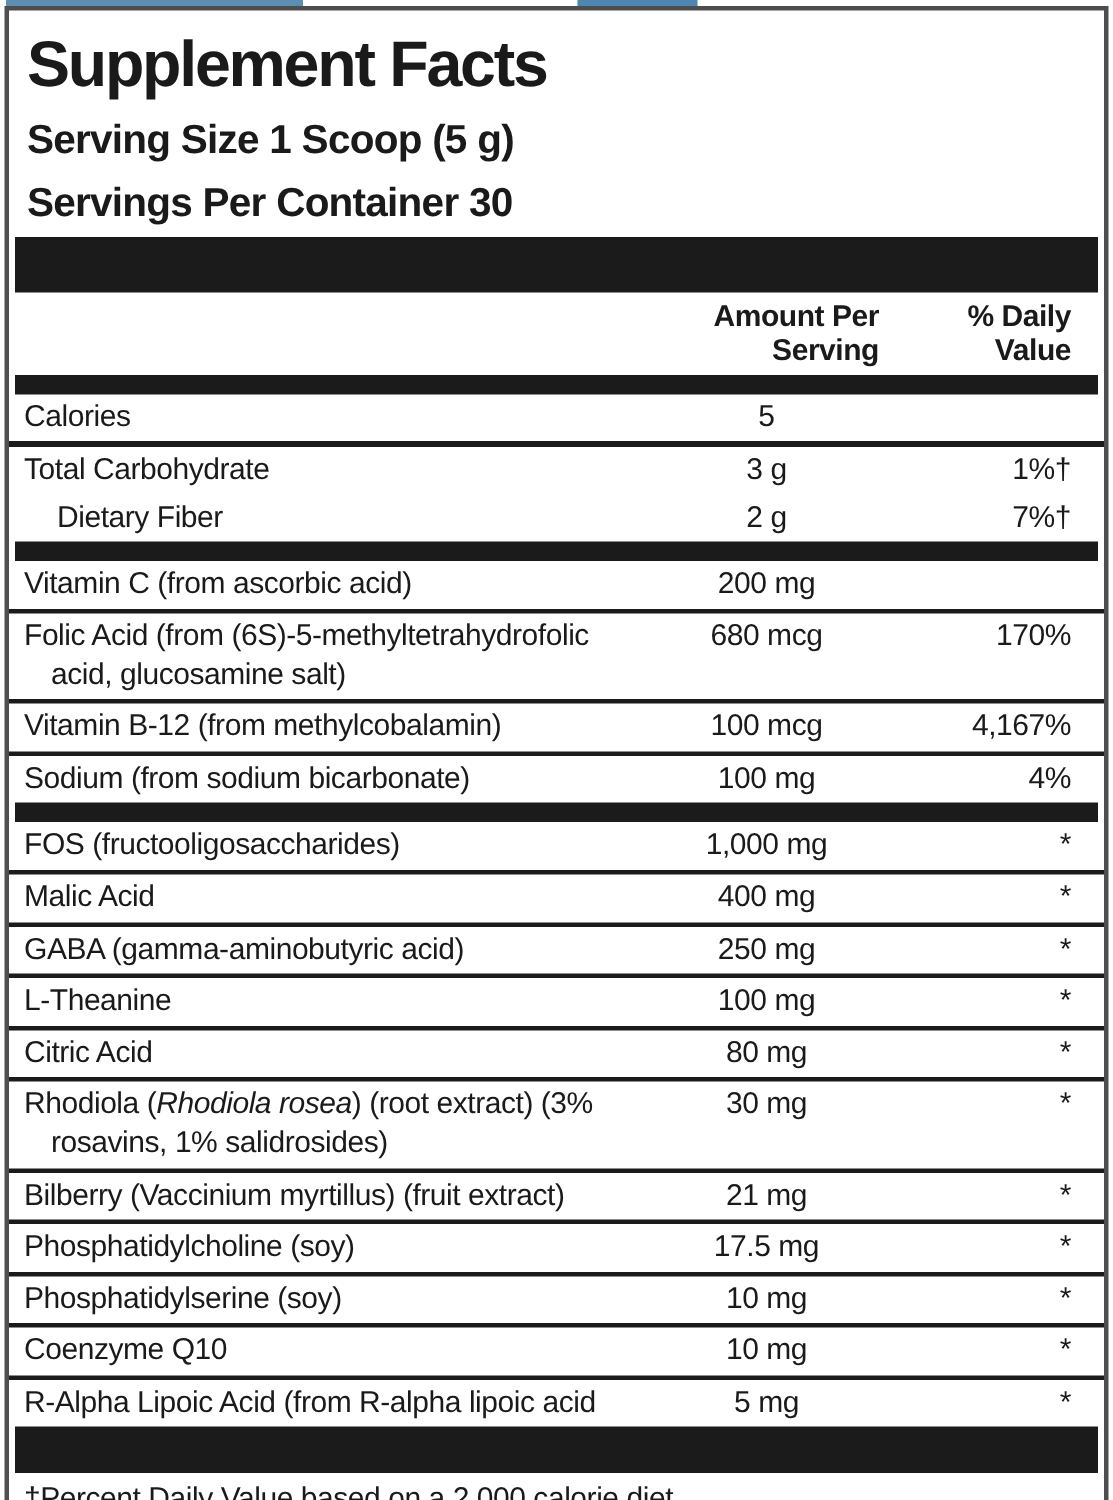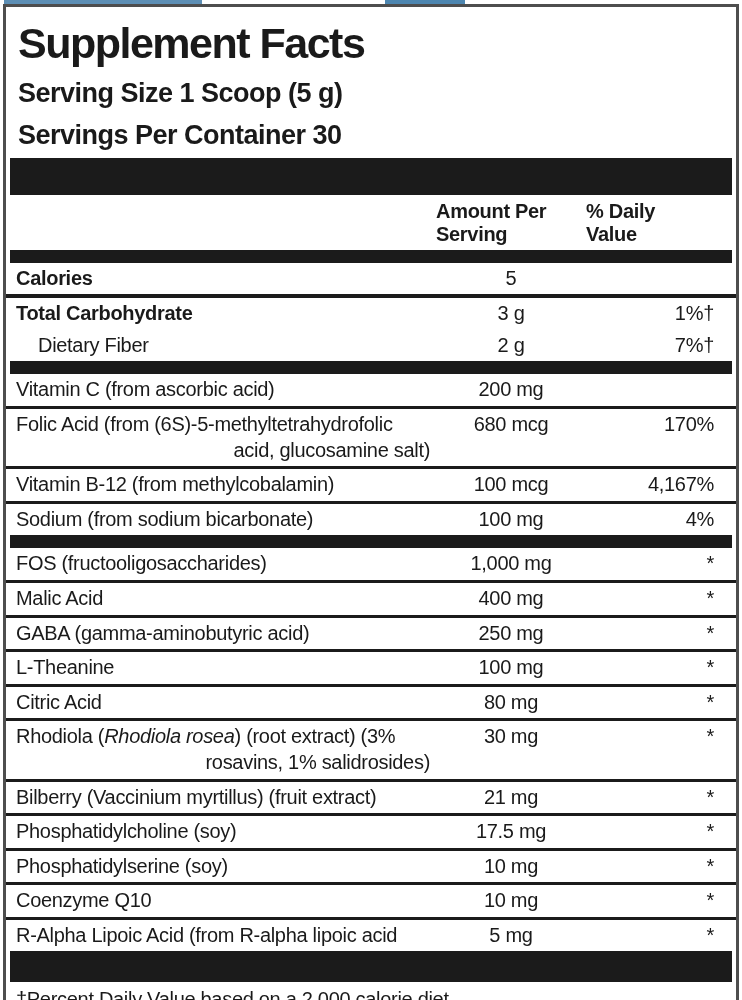--- a/index.html
+++ b/index.html
@@ -24,30 +24,30 @@
          margin:10px 10px 2px 12px;}
   .serving{font-size:27px; font-weight:bold; letter-spacing:-0.5px; line-height:1.12;
            margin:12px 10px 0 12px;}
 
   .bar{background:var(--bar); margin:0 4px;}
   .bar.thick{height:37px; margin-top:7px;}
   .bar.med{height:13px;}
   .bar.bottom{height:31px;}
 
   .hdr-row{display:grid; grid-template-columns:1fr 150px 128px; padding:5px 22px 4px 10px;}
-  .hdr{font-size:20px; font-weight:bold; text-align:left; line-height:1.15; letter-spacing:-0.3px;}
+  .hdr{font-size:20px; font-weight:bold; text-align:right; line-height:1.15; letter-spacing:-0.3px;}
 
   .row{display:grid; grid-template-columns:1fr 150px 128px; padding:3px 22px 3px 10px;
        align-items:start; font-size:20px; line-height:1.28; letter-spacing:-0.3px;}
   .row.sep-line{border-top:3px solid var(--bar);}
   .row.sep-thick{border-top:4px solid var(--bar);}
   .cell.name{padding-right:6px;}
-  .cell.name.bold{font-weight:bold;}
+  .cell.name.bold{font-weight:normal;}
   .cell.name.indent{padding-left:22px;}
-  .cont-line{padding-left:18px;text-align:right;}
+  .cont-line{padding-left:18px;}
   .cell.amt{text-align:center; white-space:nowrap;}
   .cell.dv{text-align:right; white-space:nowrap;}
 
   .footnotes{padding:5px 10px 4px 10px; font-size:20px; line-height:1.25; letter-spacing:-0.3px;}
 </style>
 </head>
 <body>
 
 <div class="page">
   <div class="artifact top1"></div>

